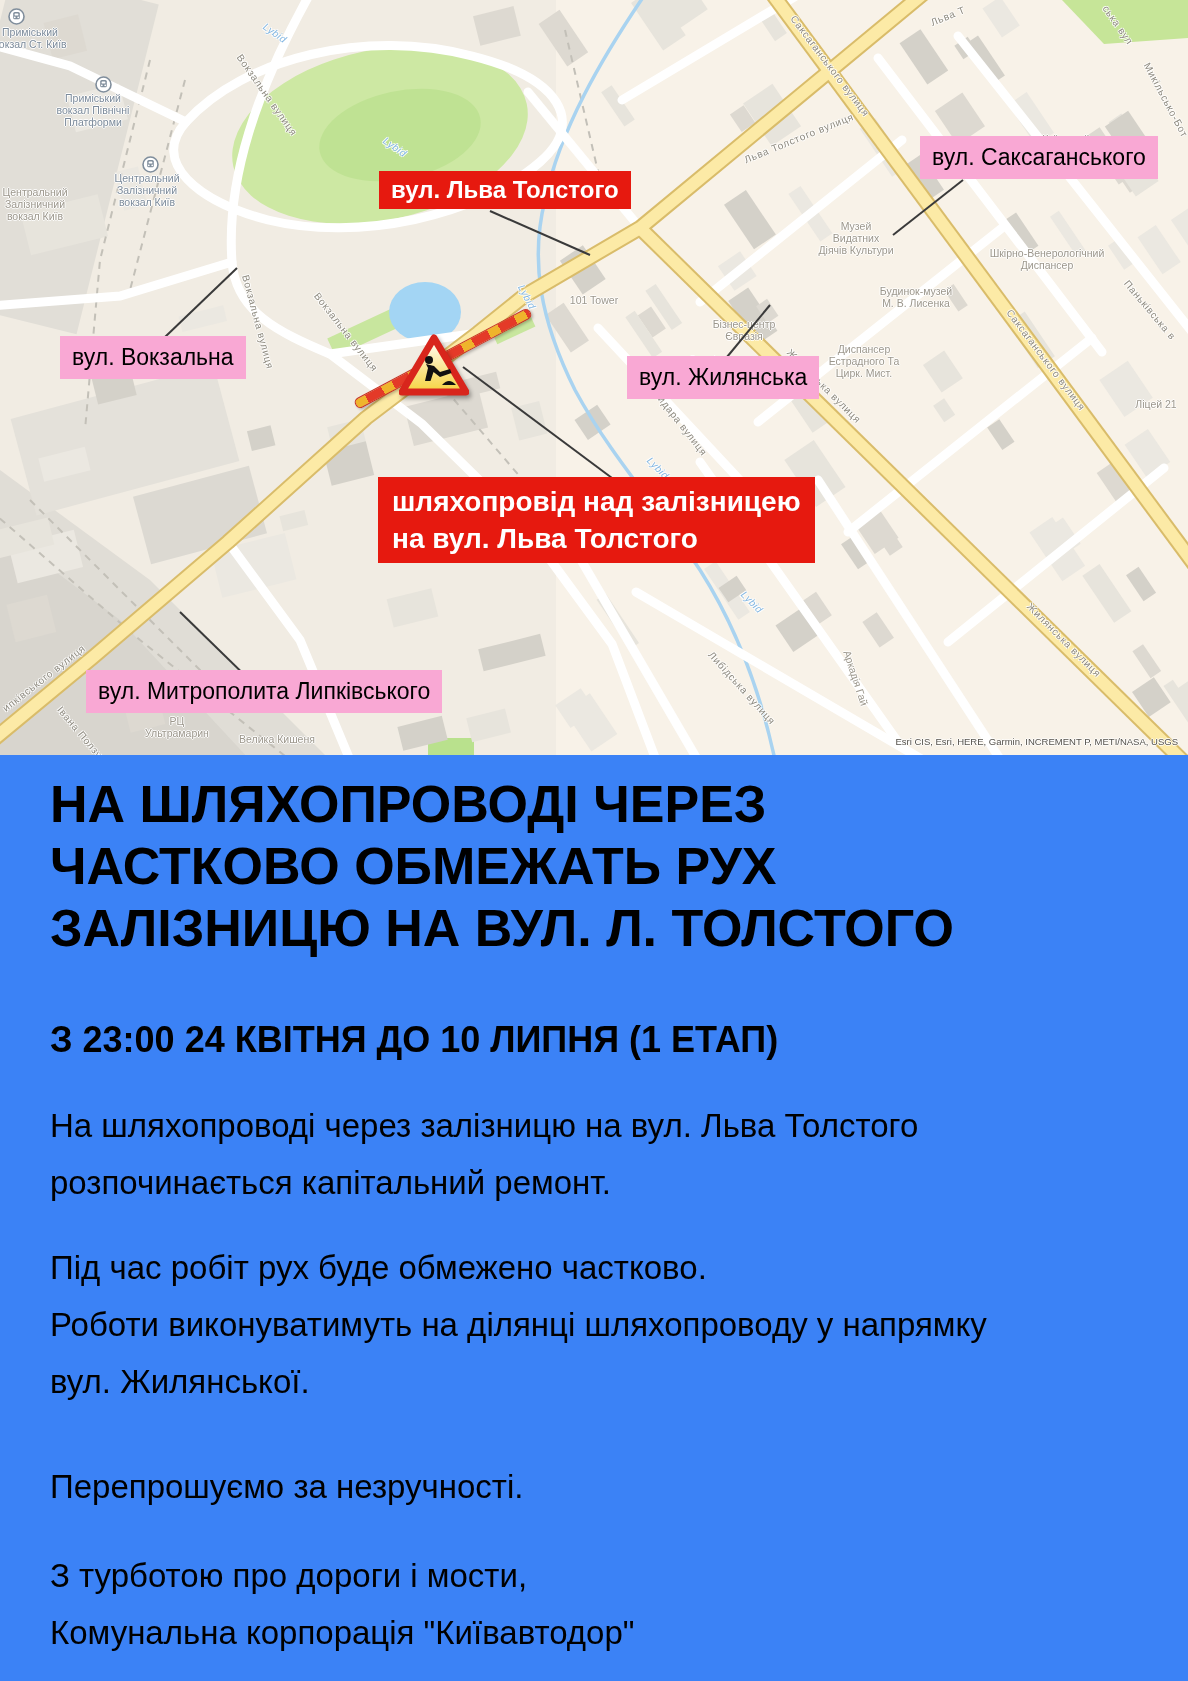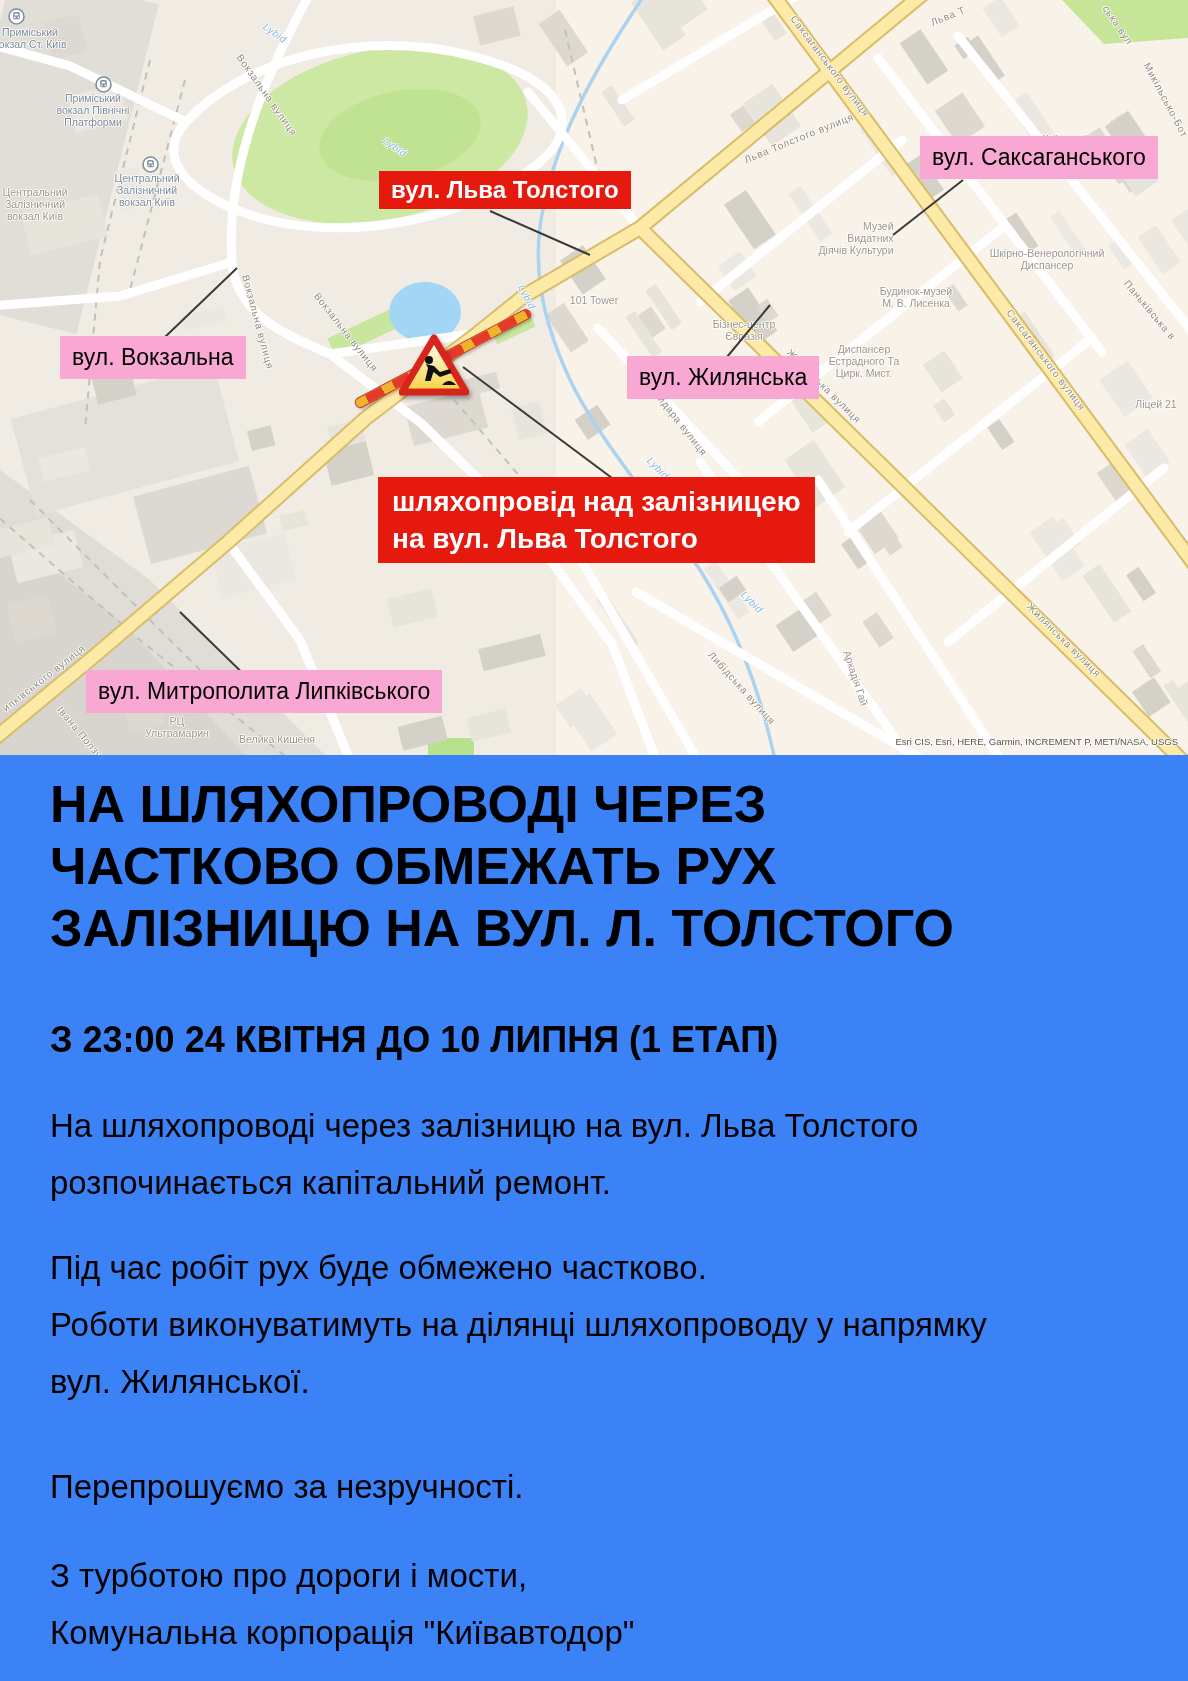--- a/index.html
+++ b/index.html
@@ -238,21 +238,21 @@
         <div class="lbl poi" data-name="poi-label" style="left: 35px; top: 204px; transform: translate(-50%, -50%) rotate(0deg);">Центральний
 Залізничний
 вокзал Київ</div>
         <div class="lbl poi station" data-name="poi-label" style="left: 147px; top: 190px; transform: translate(-50%, -50%) rotate(0deg);">Центральний
 Залізничний
 вокзал Київ</div>
         <div class="lbl poi" data-name="poi-label" style="left: 594px; top: 300px; transform: translate(-50%, -50%) rotate(0deg);">101 Tower</div>
         <div class="lbl poi" data-name="poi-label" style="left: 744px; top: 330px; transform: translate(-50%, -50%) rotate(0deg);">Бізнес-центр
 Євразія</div>
         <div class="lbl poi" data-name="poi-label" style="left: 726px; top: 360px; transform: translate(-50%, -50%) rotate(0deg);">Спеціалізована</div>
-        <div class="lbl poi" data-name="poi-label" style="left: 856px; top: 238px; transform: translate(-50%, -50%) rotate(0deg); text-align: right;">Музей
+        <div class="lbl poi" data-name="poi-label" style="left: 856px; top: 238px; transform: translate(-50%, -50%) rotate(0deg);">Музей
 Видатних
 Діячів Культури</div>
         <div class="lbl poi" data-name="poi-label" style="left: 1047px; top: 259px; transform: translate(-50%, -50%) rotate(0deg);">Шкірно-Венерологічний
 Диспансер</div>
         <div class="lbl poi" data-name="poi-label" style="left: 916px; top: 297px; transform: translate(-50%, -50%) rotate(0deg);">Будинок-музей
 М. В. Лисенка</div>
         <div class="lbl poi" data-name="poi-label" style="left: 864px; top: 361px; transform: translate(-50%, -50%) rotate(0deg);">Диспансер
 Естрадного Та
 Цирк. Мист.</div>
         <div class="lbl poi" data-name="poi-label" style="left: 1066px; top: 139px; transform: translate(-50%, -50%) rotate(0deg);">Київський</div>

